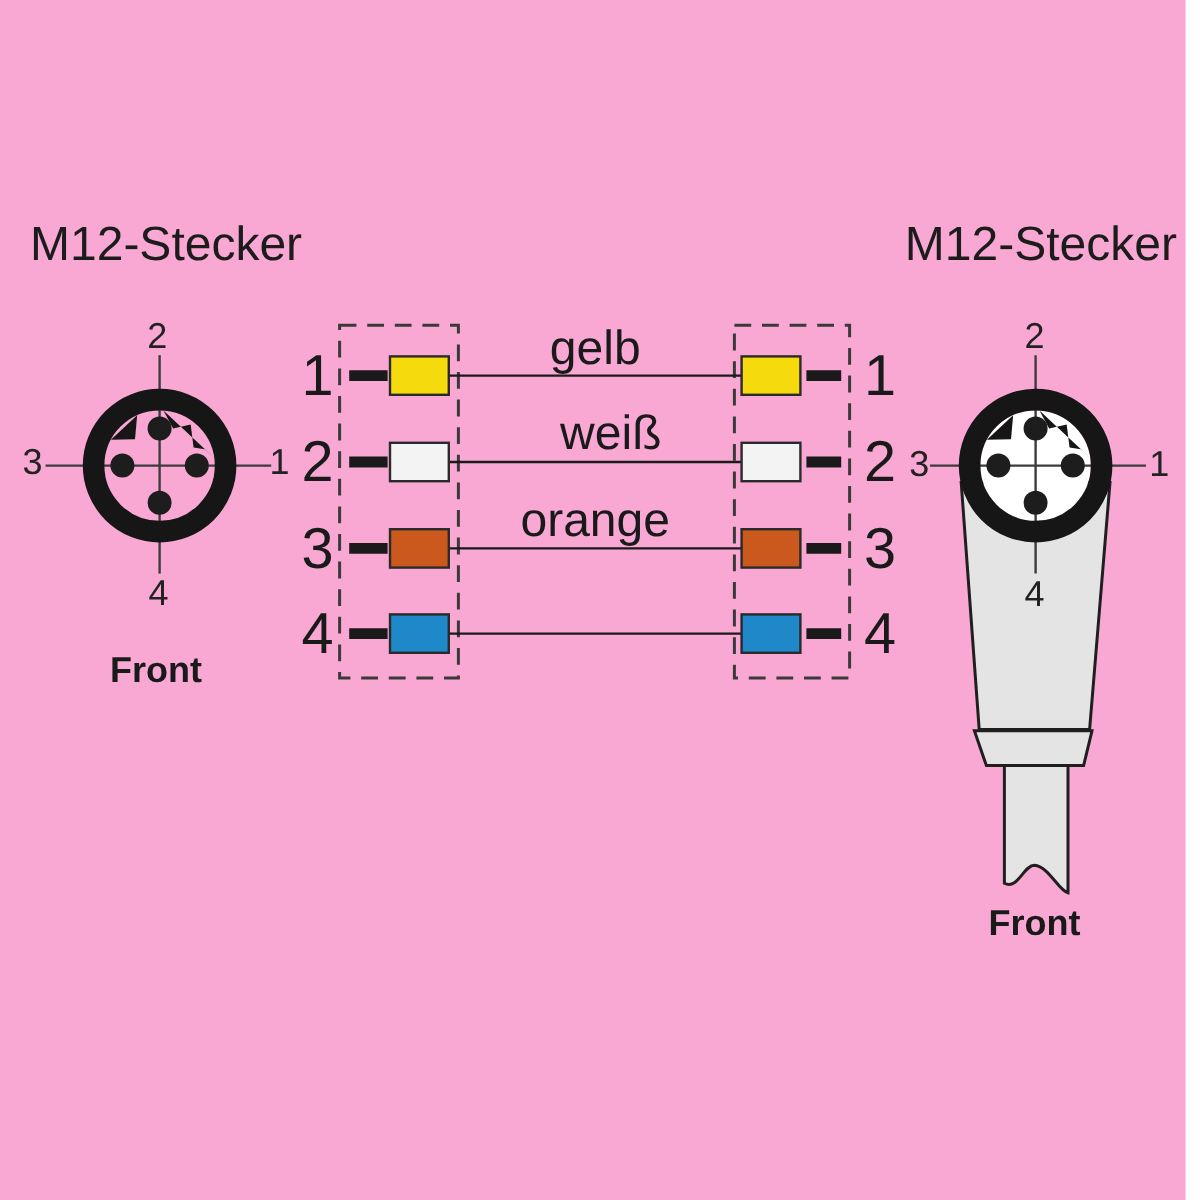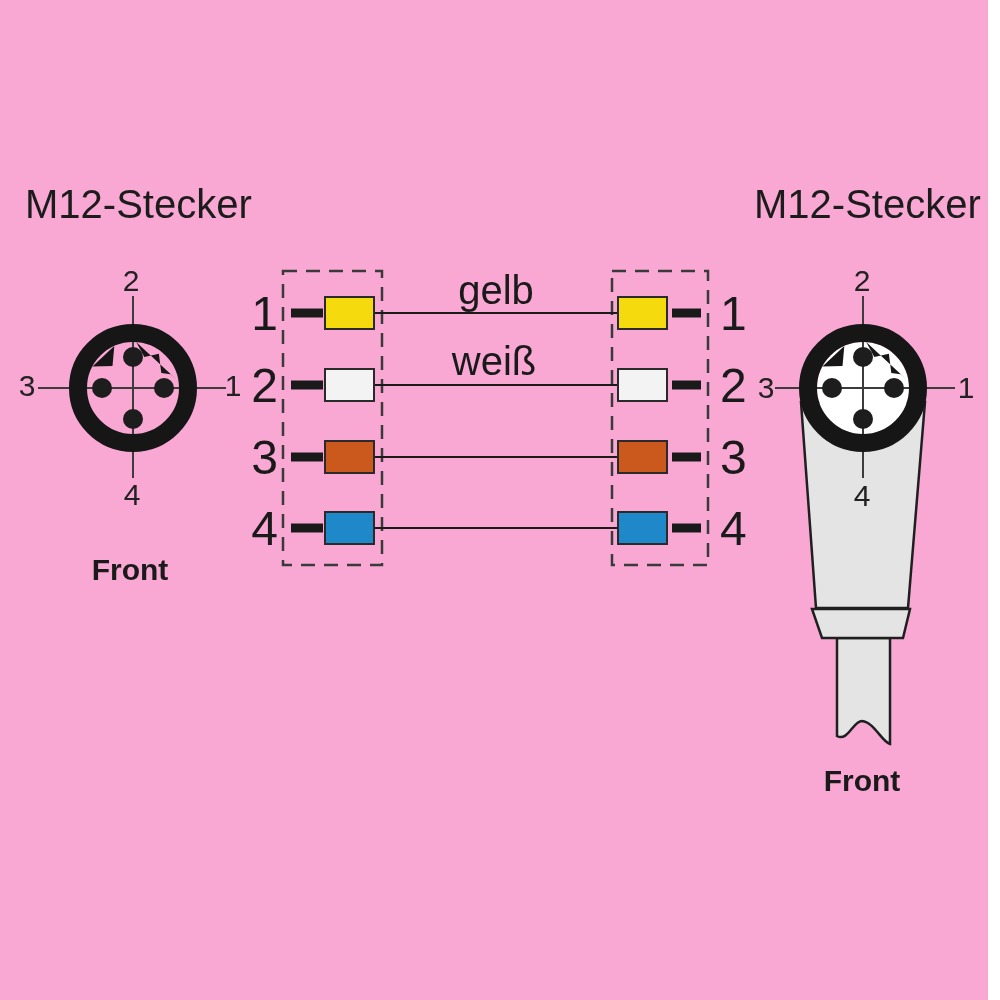--- a/index.html
+++ b/index.html
@@ -6,21 +6,21 @@
   .canvas{
     position:relative;width:988px;height:1000px;background:#f9a8d4;
     font-family:"Liberation Sans", sans-serif;color:#1a1a1a;overflow:hidden;
   }
   .title{position:absolute;font-size:40px;line-height:44px;white-space:nowrap;color:#1c1c1c;}
   .pinlabel{position:absolute;font-size:30px;line-height:36px;width:40px;text-align:center;color:#222;}
   .rownum{position:absolute;font-size:48px;line-height:56px;width:48px;color:#1a1a1a;}
   .rownum.left{text-align:right;}
   .rownum.right{text-align:left;}
   .wirelabel{position:absolute;width:250px;text-align:center;font-size:40px;line-height:40px;color:#1a1a1a;}
-  .front{position:absolute;font-weight:bold;font-size:30px;line-height:36px;width:150px;text-align:center;color:#1a1a1a;margin-top:11px;}
+  .front{position:absolute;font-weight:bold;font-size:30px;line-height:36px;width:150px;text-align:center;color:#1a1a1a;}
   svg{position:absolute;overflow:visible;}
 </style>
 </head>
 <body>
 
 <div class="canvas">
 
   <div class="title" style="left:25px;top:182px;">M12-Stecker</div>
   <div class="title" style="left:754px;top:182px;">M12-Stecker</div>
 
@@ -87,21 +87,22 @@
   <div class="rownum left" style="left:230px;top:286px;">1</div>
   <div class="rownum left" style="left:230px;top:358px;">2</div>
   <div class="rownum left" style="left:230px;top:430px;">3</div>
   <div class="rownum left" style="left:230px;top:501px;">4</div>
   <div class="rownum right" style="left:720px;top:286px;">1</div>
   <div class="rownum right" style="left:720px;top:358px;">2</div>
   <div class="rownum right" style="left:720px;top:430px;">3</div>
   <div class="rownum right" style="left:720px;top:501px;">4</div>
 
   <div class="wirelabel" style="left:371px;top:270px;">gelb</div>
-  <div class="wirelabel" style="left:369px;top:341px;">weiß</div>
+  <div class="wirelabel" style="left:384px;top:341px;">weiß</div>
+  <div class="wirelabel" style="left:371px;top:414px;">orange</div>
 
   <svg style="left:770px;top:292px;" width="192" height="465" viewBox="0 0 192 465">
 
     <path d="M67,346 H120 V452 C112,450 104,430 92,429 C83,429 78,450 67,444 Z" fill="#E4E4E4" stroke="#1f1f1f" stroke-width="2.5"></path>
 
     <polygon points="31,110 155,110 138,316 46,316" fill="#E4E4E4" stroke="#1f1f1f" stroke-width="2.5"></polygon>
 
     <polygon points="42,317 140,317 133,346 52,346" fill="#E4E4E4" stroke="#1f1f1f" stroke-width="2.5"></polygon>
 
     <circle cx="93" cy="96" r="46" fill="#ffffff"></circle>

